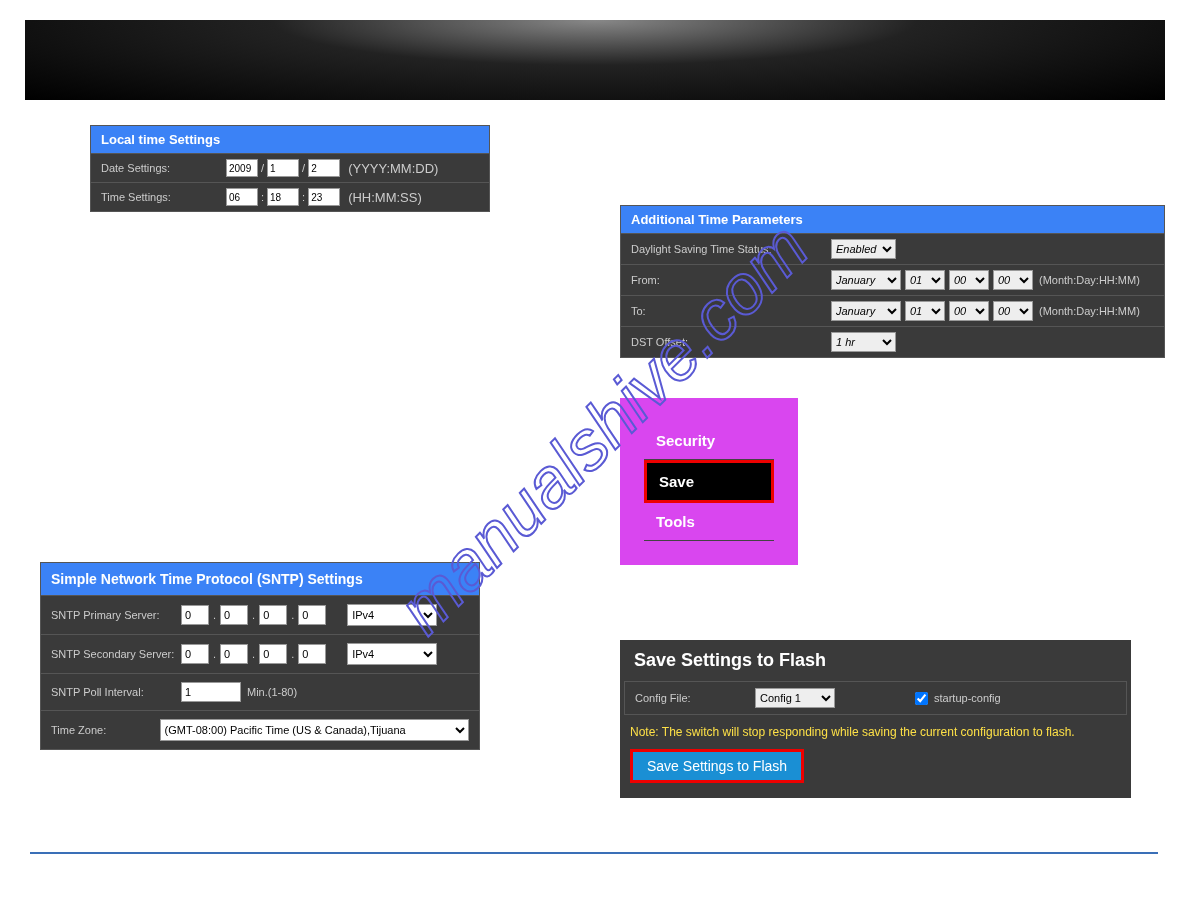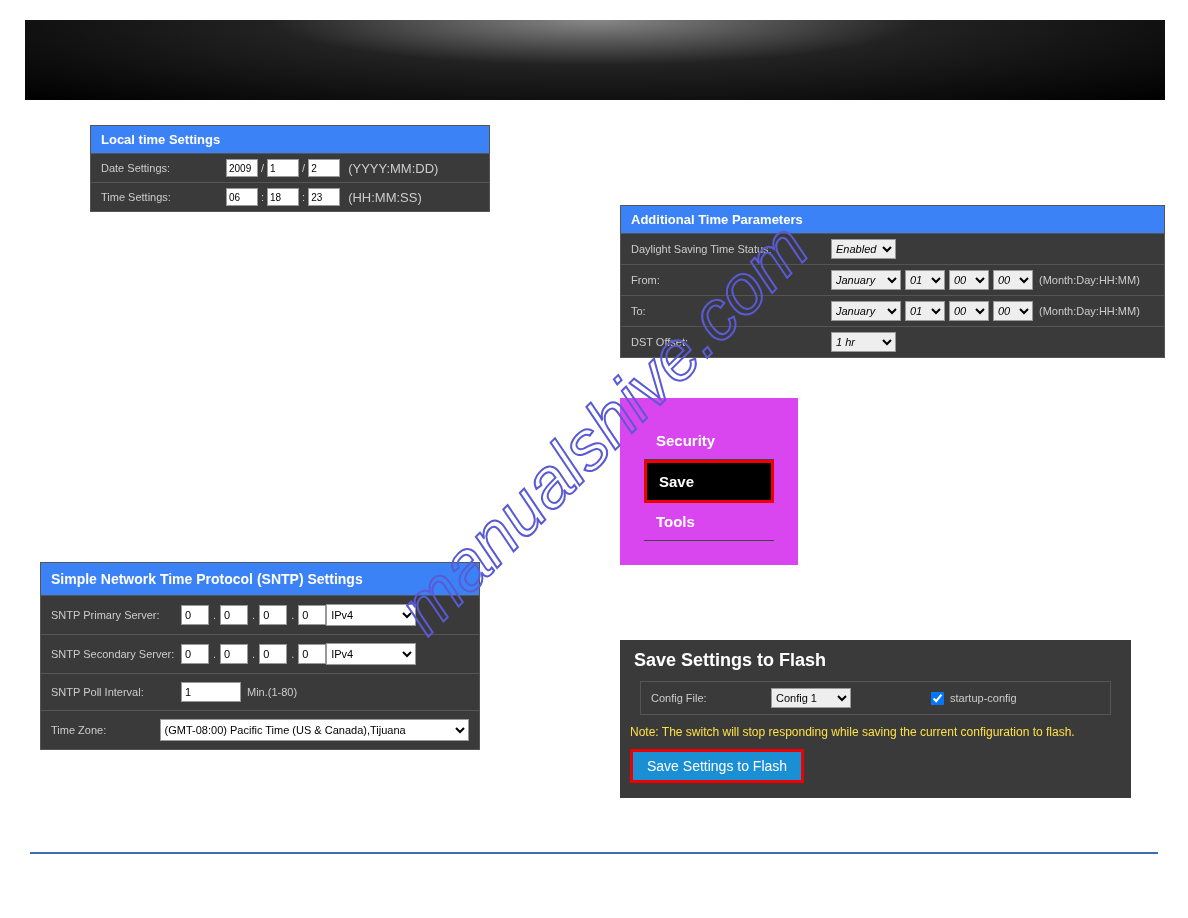--- a/index.html
+++ b/index.html
@@ -30,27 +30,27 @@
     .menu-item { color: #fff; font-size: 15px; font-weight: bold; padding: 10px 12px; border-bottom: 1px solid #444; cursor: pointer; }
     .menu-item.highlight { border: 3px solid #e00; background: #000; }
     
     .sntp { position: absolute; top: 562px; left: 40px; width: 440px; }
     .sntp .panel-title { font-size: 14px; padding: 8px 10px; }
     .sntp .panel-row { padding: 8px 10px; }
     .sntp .label { width: 130px; }
     .sntp input { width: 28px; height: 20px; font-size: 11px; background: #fff; border: 1px solid #999; padding: 1px 3px; }
     .sntp input.wide { width: 60px; }
     .sntp .dot { color: #ccc; margin: 0 4px; }
-    .sntp select { background: #fff; border: 1px solid #999; font-size: 11px; height: 22px; margin-left: 0; width: 90px; }
+    .sntp select { background: #fff; border: 1px solid #999; font-size: 11px; height: 22px; margin-left: 21px; width: 90px; }
     .sntp select.tz { width: 370px; margin-left: 0; }
     .sntp .hint { color: #ccc; margin-left: 6px; font-size: 11px; }
     
     .save-panel { position: absolute; top: 640px; left: 620px; width: 511px; background: #3a3a3a; padding: 0 0 15px 0; }
     .save-title { color: #fff; font-weight: bold; font-size: 18px; padding: 10px 14px; }
-    .save-row { display: flex; align-items: center; padding: 6px 10px; border: 1px solid #555; font-size: 11px; color: #ccc; margin: 0 20px; }
+    .save-row { display: flex; align-items: center; padding: 6px 10px; border: 1px solid #555; font-size: 11px; color: #ccc; margin: 0 4px; }
     .save-row .label { width: 120px; }
     .save-row select { background: #eee; border: 1px solid #999; font-size: 11px; height: 20px; width: 80px; }
     .save-row input[type=checkbox] { margin-left: 80px; margin-right: 6px; }
     .save-note { color: #fde047; font-size: 12px; padding: 10px 10px; }
     .save-btn { background: #1a8fd4; color: #fff; border: 3px solid #e00; padding: 6px 14px; font-size: 14px; margin-left: 10px; cursor: pointer; }
     
     .watermark { position: absolute; top: 170px; left: 310px; width: 620px; height: 550px; pointer-events: none; z-index: 5; }
     .watermark svg { width: 100%; height: 100%; }
     
     .footer-line { position: absolute; top: 852px; left: 30px; width: 1128px; height: 2px; background: #3a6fb7; }

